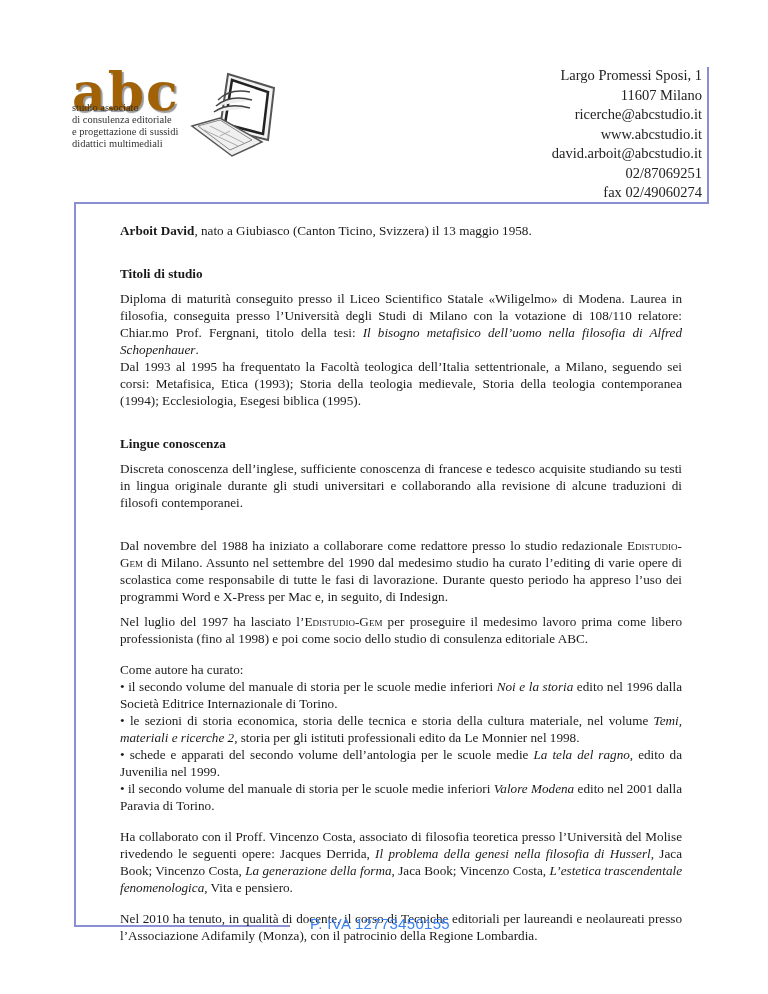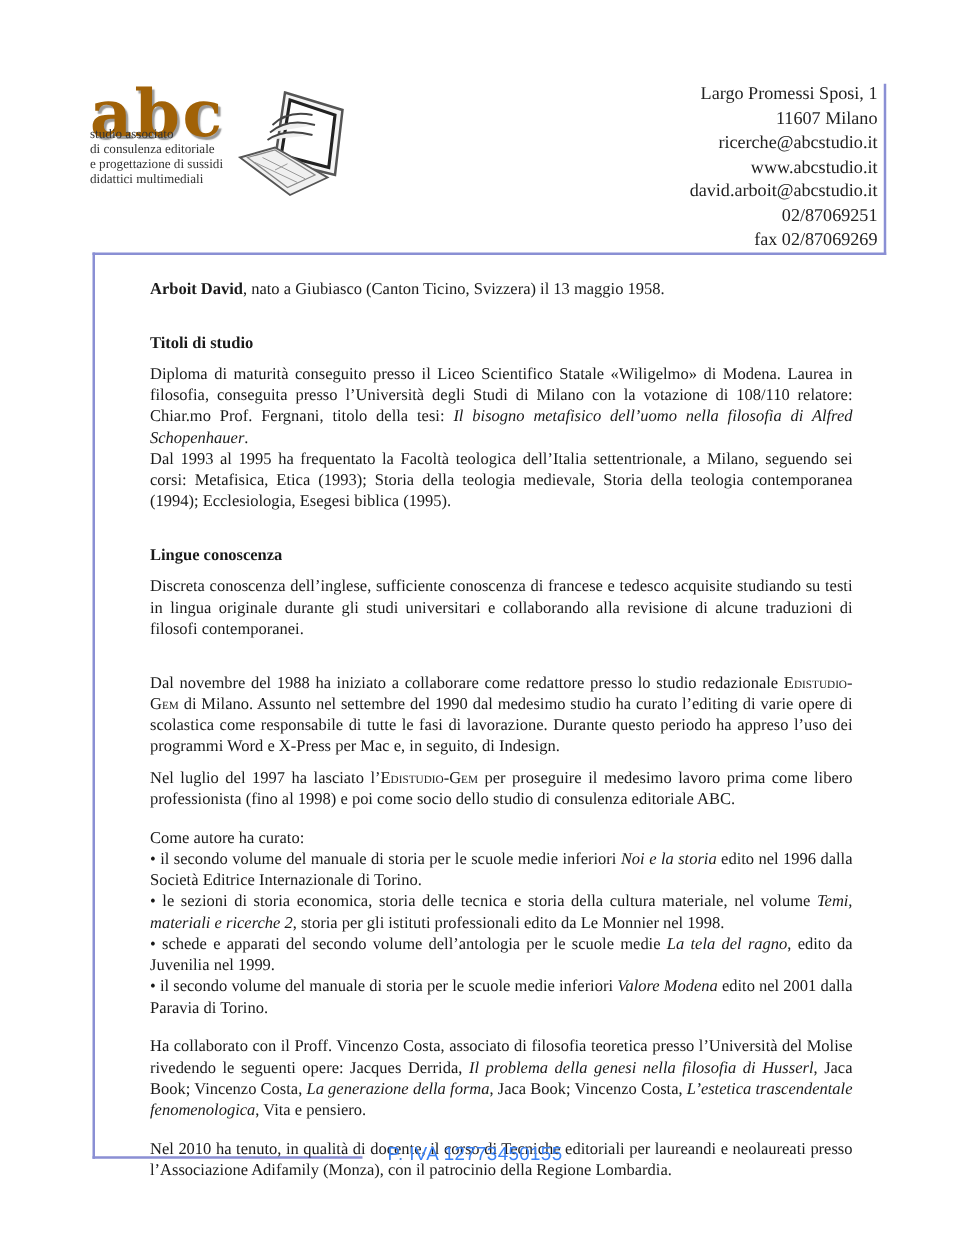--- a/index.html
+++ b/index.html
@@ -56,21 +56,21 @@
   </svg>
 </div>
 
 <div class="contact">
   <div>Largo Promessi Sposi, 1</div>
   <div>11607 Milano</div>
   <div>ricerche@abcstudio.it</div>
   <div>www.abcstudio.it</div>
   <div>david.arboit@abcstudio.it</div>
   <div>02/87069251</div>
-  <div>fax 02/87069269</div>
+  <div>fax 02/49060274</div>
 </div>
 
 <div class="frame-line fl-right"></div>
 <div class="frame-line fl-top"></div>
 <div class="frame-line fl-left"></div>
 <div class="frame-line fl-bottom"></div>
 
 <div class="content">
   <p class="intro"><b>Arboit David</b><span>, nato a Giubiasco (Canton Ticino, Svizzera) il 13 maggio 1958.</span></p>
 

